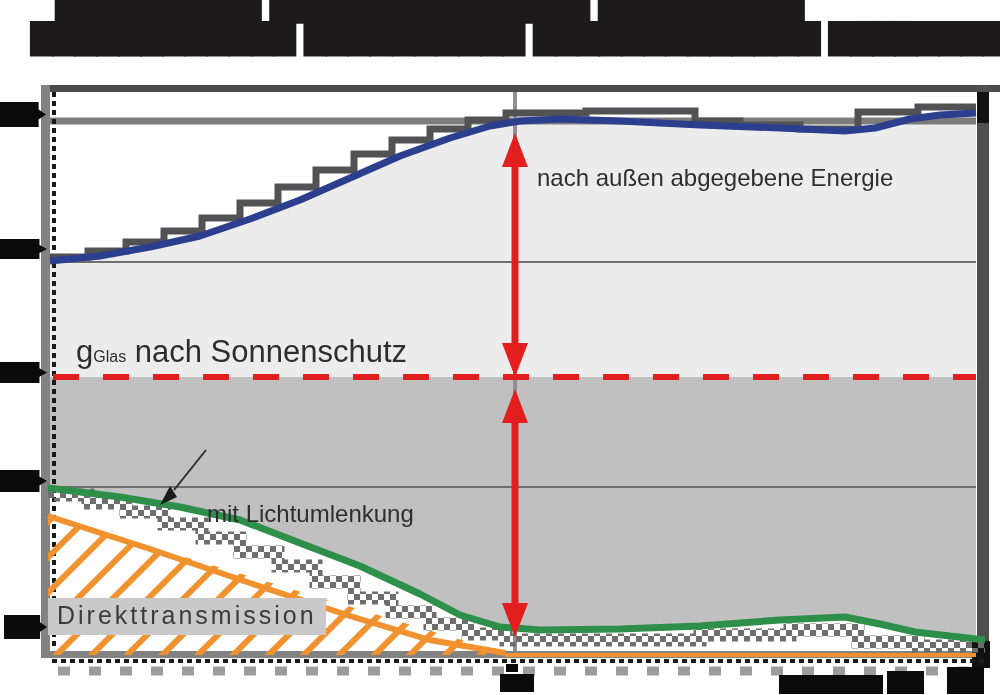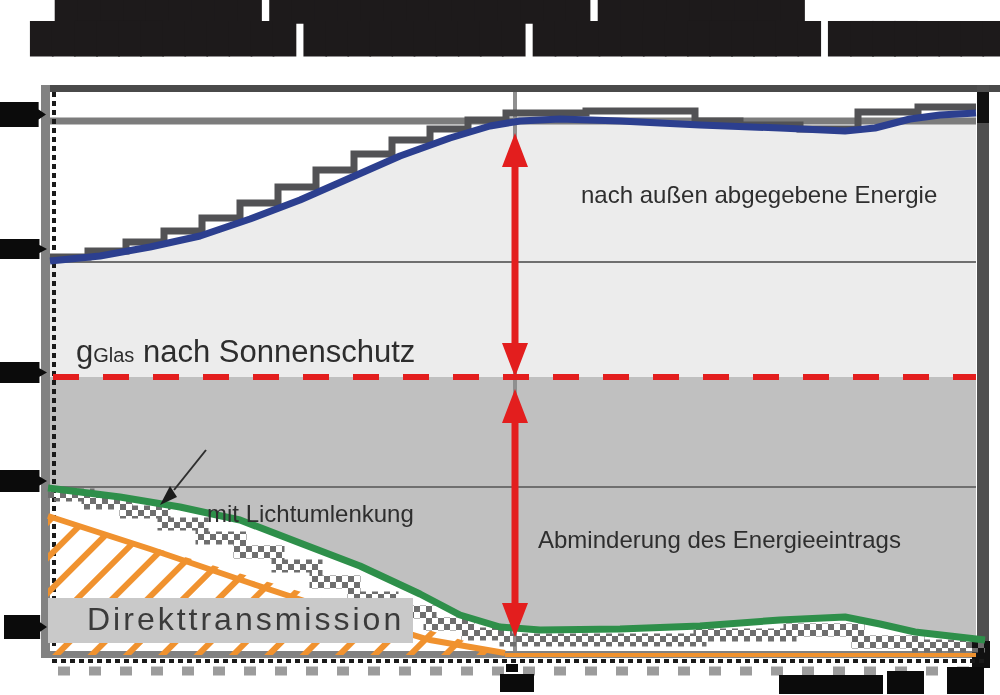--- a/index.html
+++ b/index.html
@@ -8,24 +8,24 @@
   
   .title-wrap{position:absolute;left:0;top:0;width:1000px;height:62px;overflow:hidden;}
   .title-line{position:absolute;color:#1d1a1b;white-space:pre;line-height:1;
               font-family:"DejaVu Sans",sans-serif;letter-spacing:-1px;}
   .title-line.l1{left:55px;top:-10px;font-size:31px;}
   .title-line.l2{left:30px;top:24px;font-size:30px;}
   svg{position:absolute;left:0;top:0;}
   .lbl{position:absolute;color:#2e2e2e;font-size:24px;line-height:31px;white-space:pre;}
   .gglas{position:absolute;left:76px;top:334px;color:#2d2d2d;}
   .gglas .big{font-size:31px;}
-  .gglas .sub{font-size:20px;}
+  .gglas .sub{font-size:16px;}
   .direkt-band{position:absolute;left:48px;top:598px;background:#c9c9c9;
                padding:3px 9px 5px 9px;}
-  .direkt-band span{font-size:32px;letter-spacing:3px;color:#3b3b3b;margin-left:30px;}
+  .direkt-band span{font-size:25px;letter-spacing:3px;color:#3b3b3b;}
   
   .ytick{position:absolute;background:#0b0b0b;
          clip-path:polygon(0 0,84% 0,84% 30%,100% 50%,84% 70%,84% 100%,0 100%);}
   .blk{position:absolute;background:#0b0b0b;}
 </style>
 </head>
 <body>
 
 <div class="stage">
 
@@ -85,27 +85,26 @@
   <div class="ytick" style="left:0;top:362px;width:47px;height:21px;"></div>
   <div class="ytick" style="left:0;top:470px;width:47px;height:22px;"></div>
   <div class="ytick" style="left:4px;top:615px;width:43px;height:24px;"></div>
 
   <div class="blk" style="left:506px;top:664px;width:12px;height:8px;"></div>
   <div class="blk" style="left:500px;top:674px;width:34px;height:18px;"></div>
   <div class="blk" style="left:779px;top:675px;width:104px;height:19px;"></div>
   <div class="blk" style="left:887px;top:671px;width:37px;height:23px;"></div>
   <div class="blk" style="left:947px;top:667px;width:37px;height:27px;"></div>
 
-  <div class="lbl" style="left:537px;top:179px;margin-left:44px;">nach außen abgegebene Energie</div>
+  <div class="lbl" style="left:537px;top:162px;">nach außen abgegebene Energie</div>
 
   <div class="lbl" style="left:207px;top:436px;">
     <div>mit Lichtumlenkung</div>
   </div>
 
-  <div class="lbl" style="left:538px;top:524px;">Abminderung des Energieeintrags</div>
 
   <div class="gglas">
     <span class="big">g</span><span class="sub">Glas</span><span class="big"> nach Sonnenschutz</span>
   </div>
 
   <div class="direkt-band">
     <span>Direkttransmission</span>
   </div>
 
 </div>

